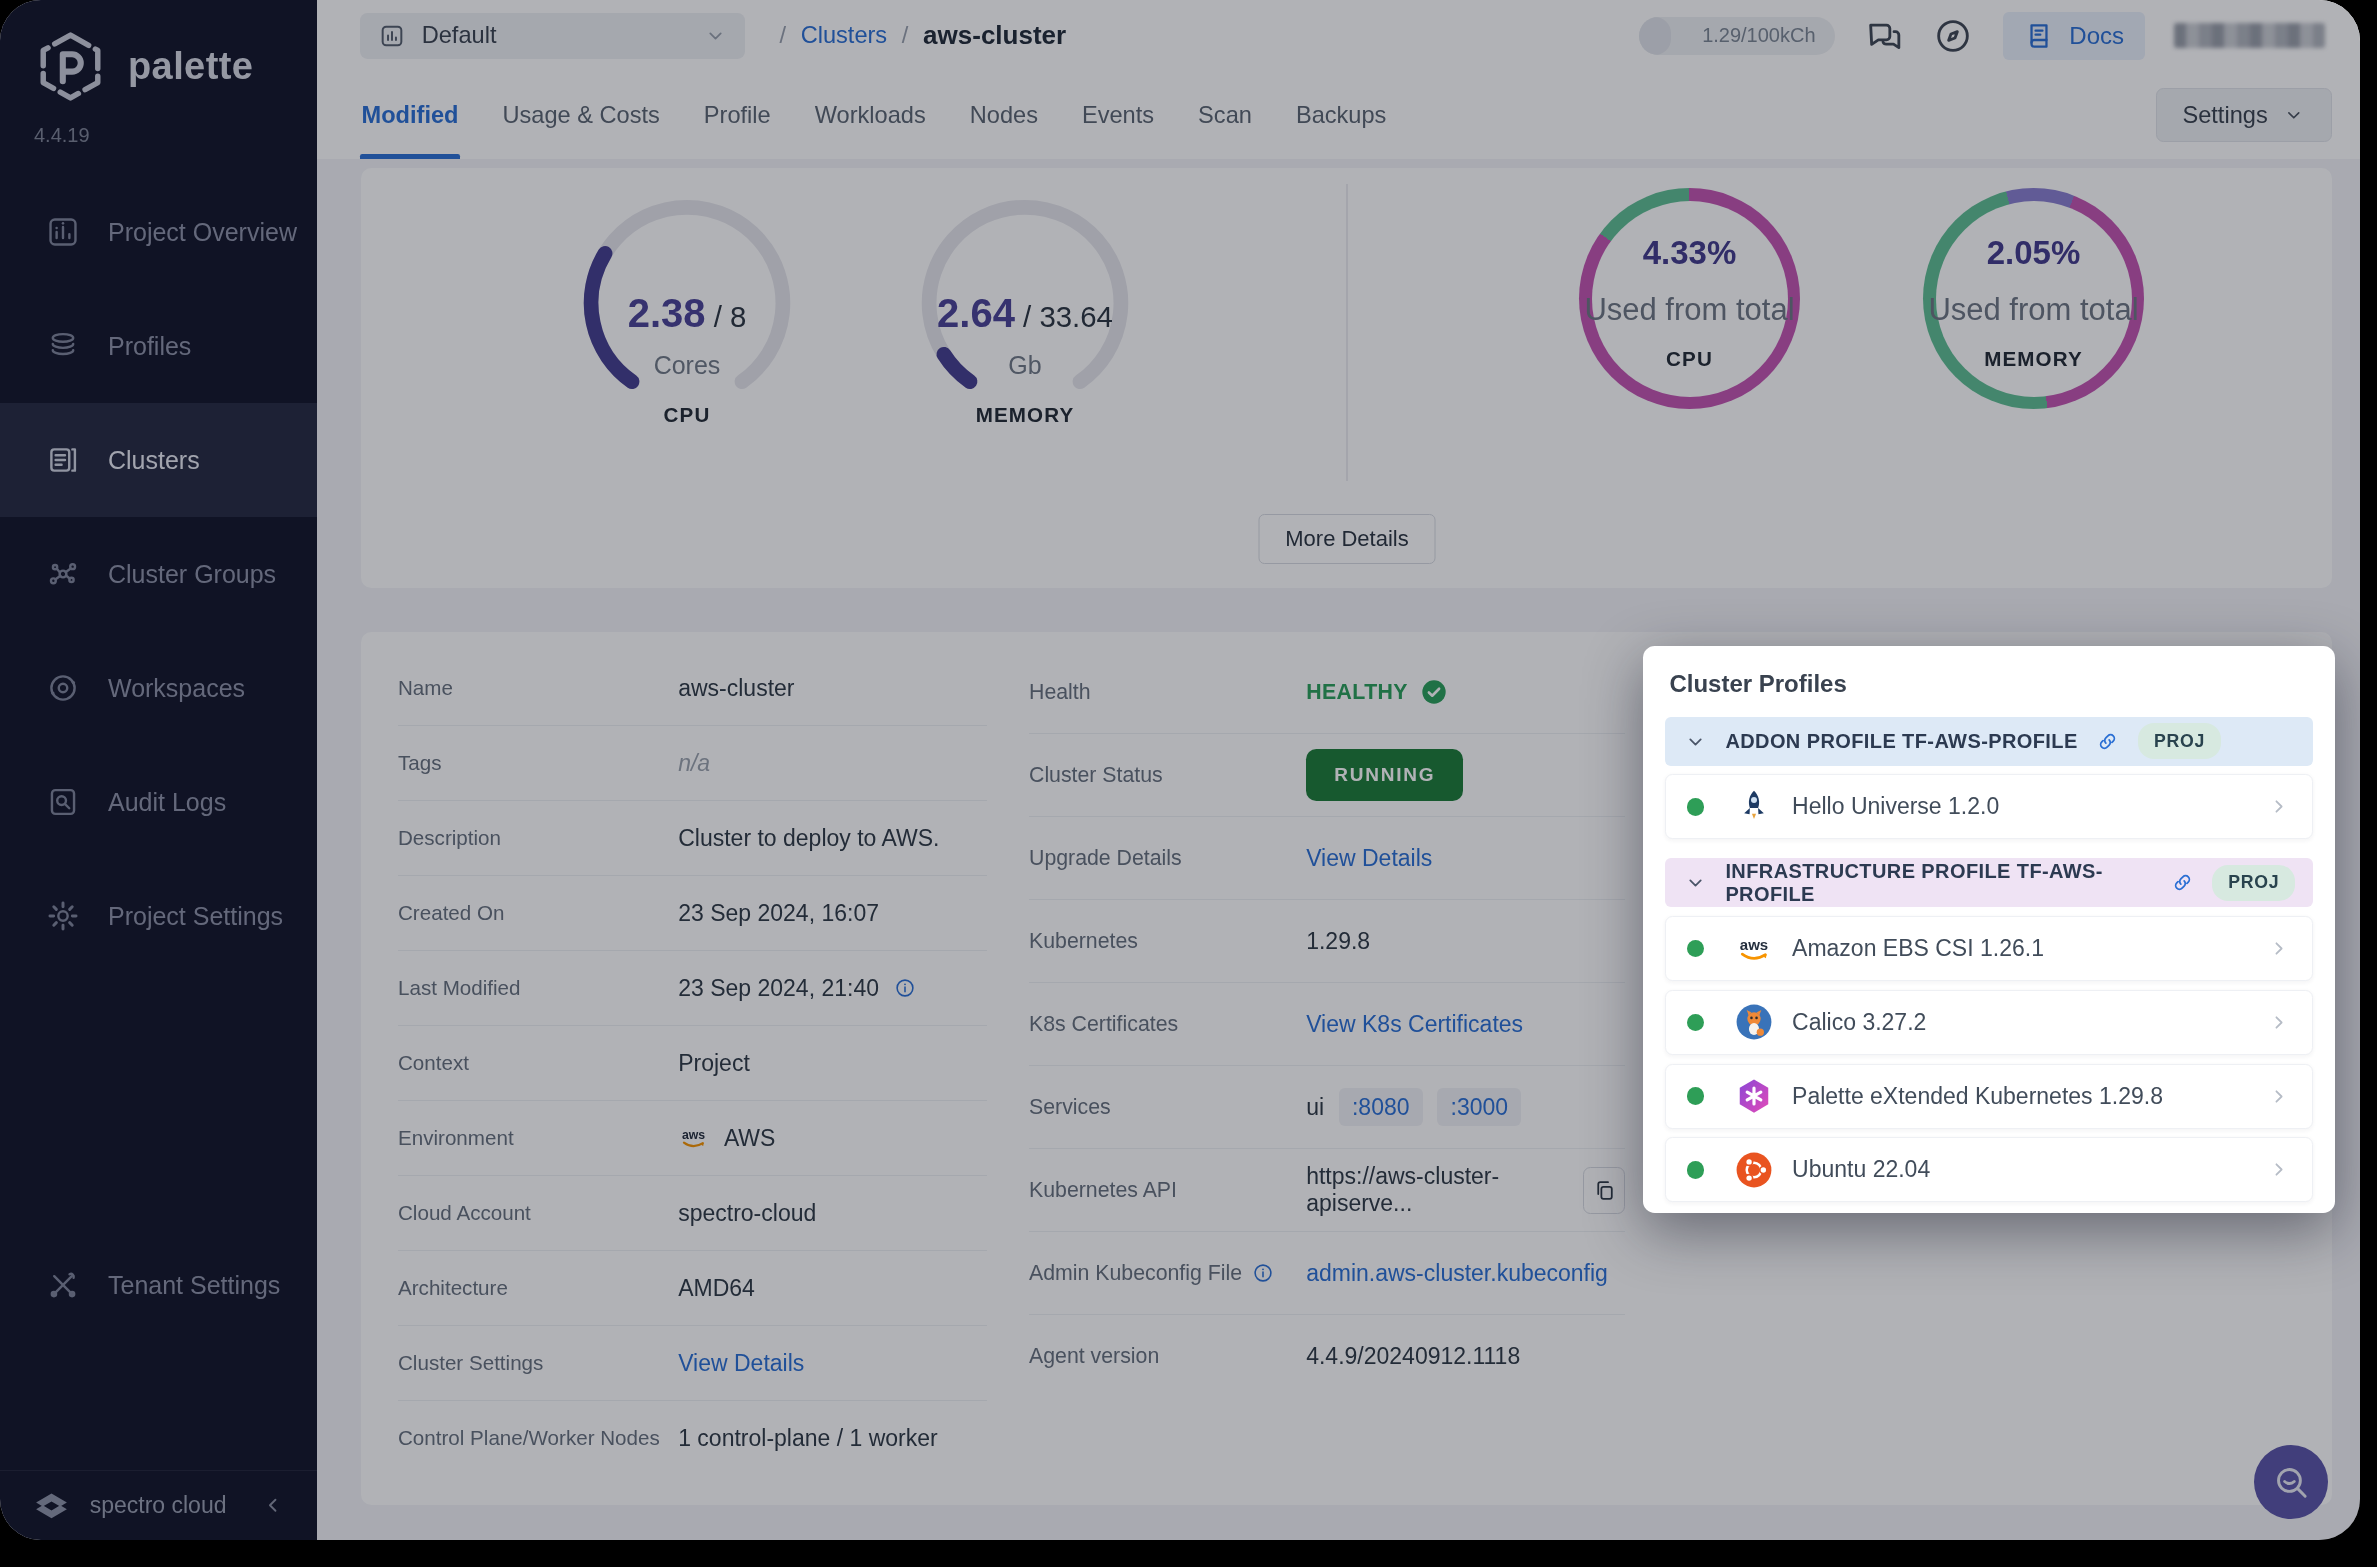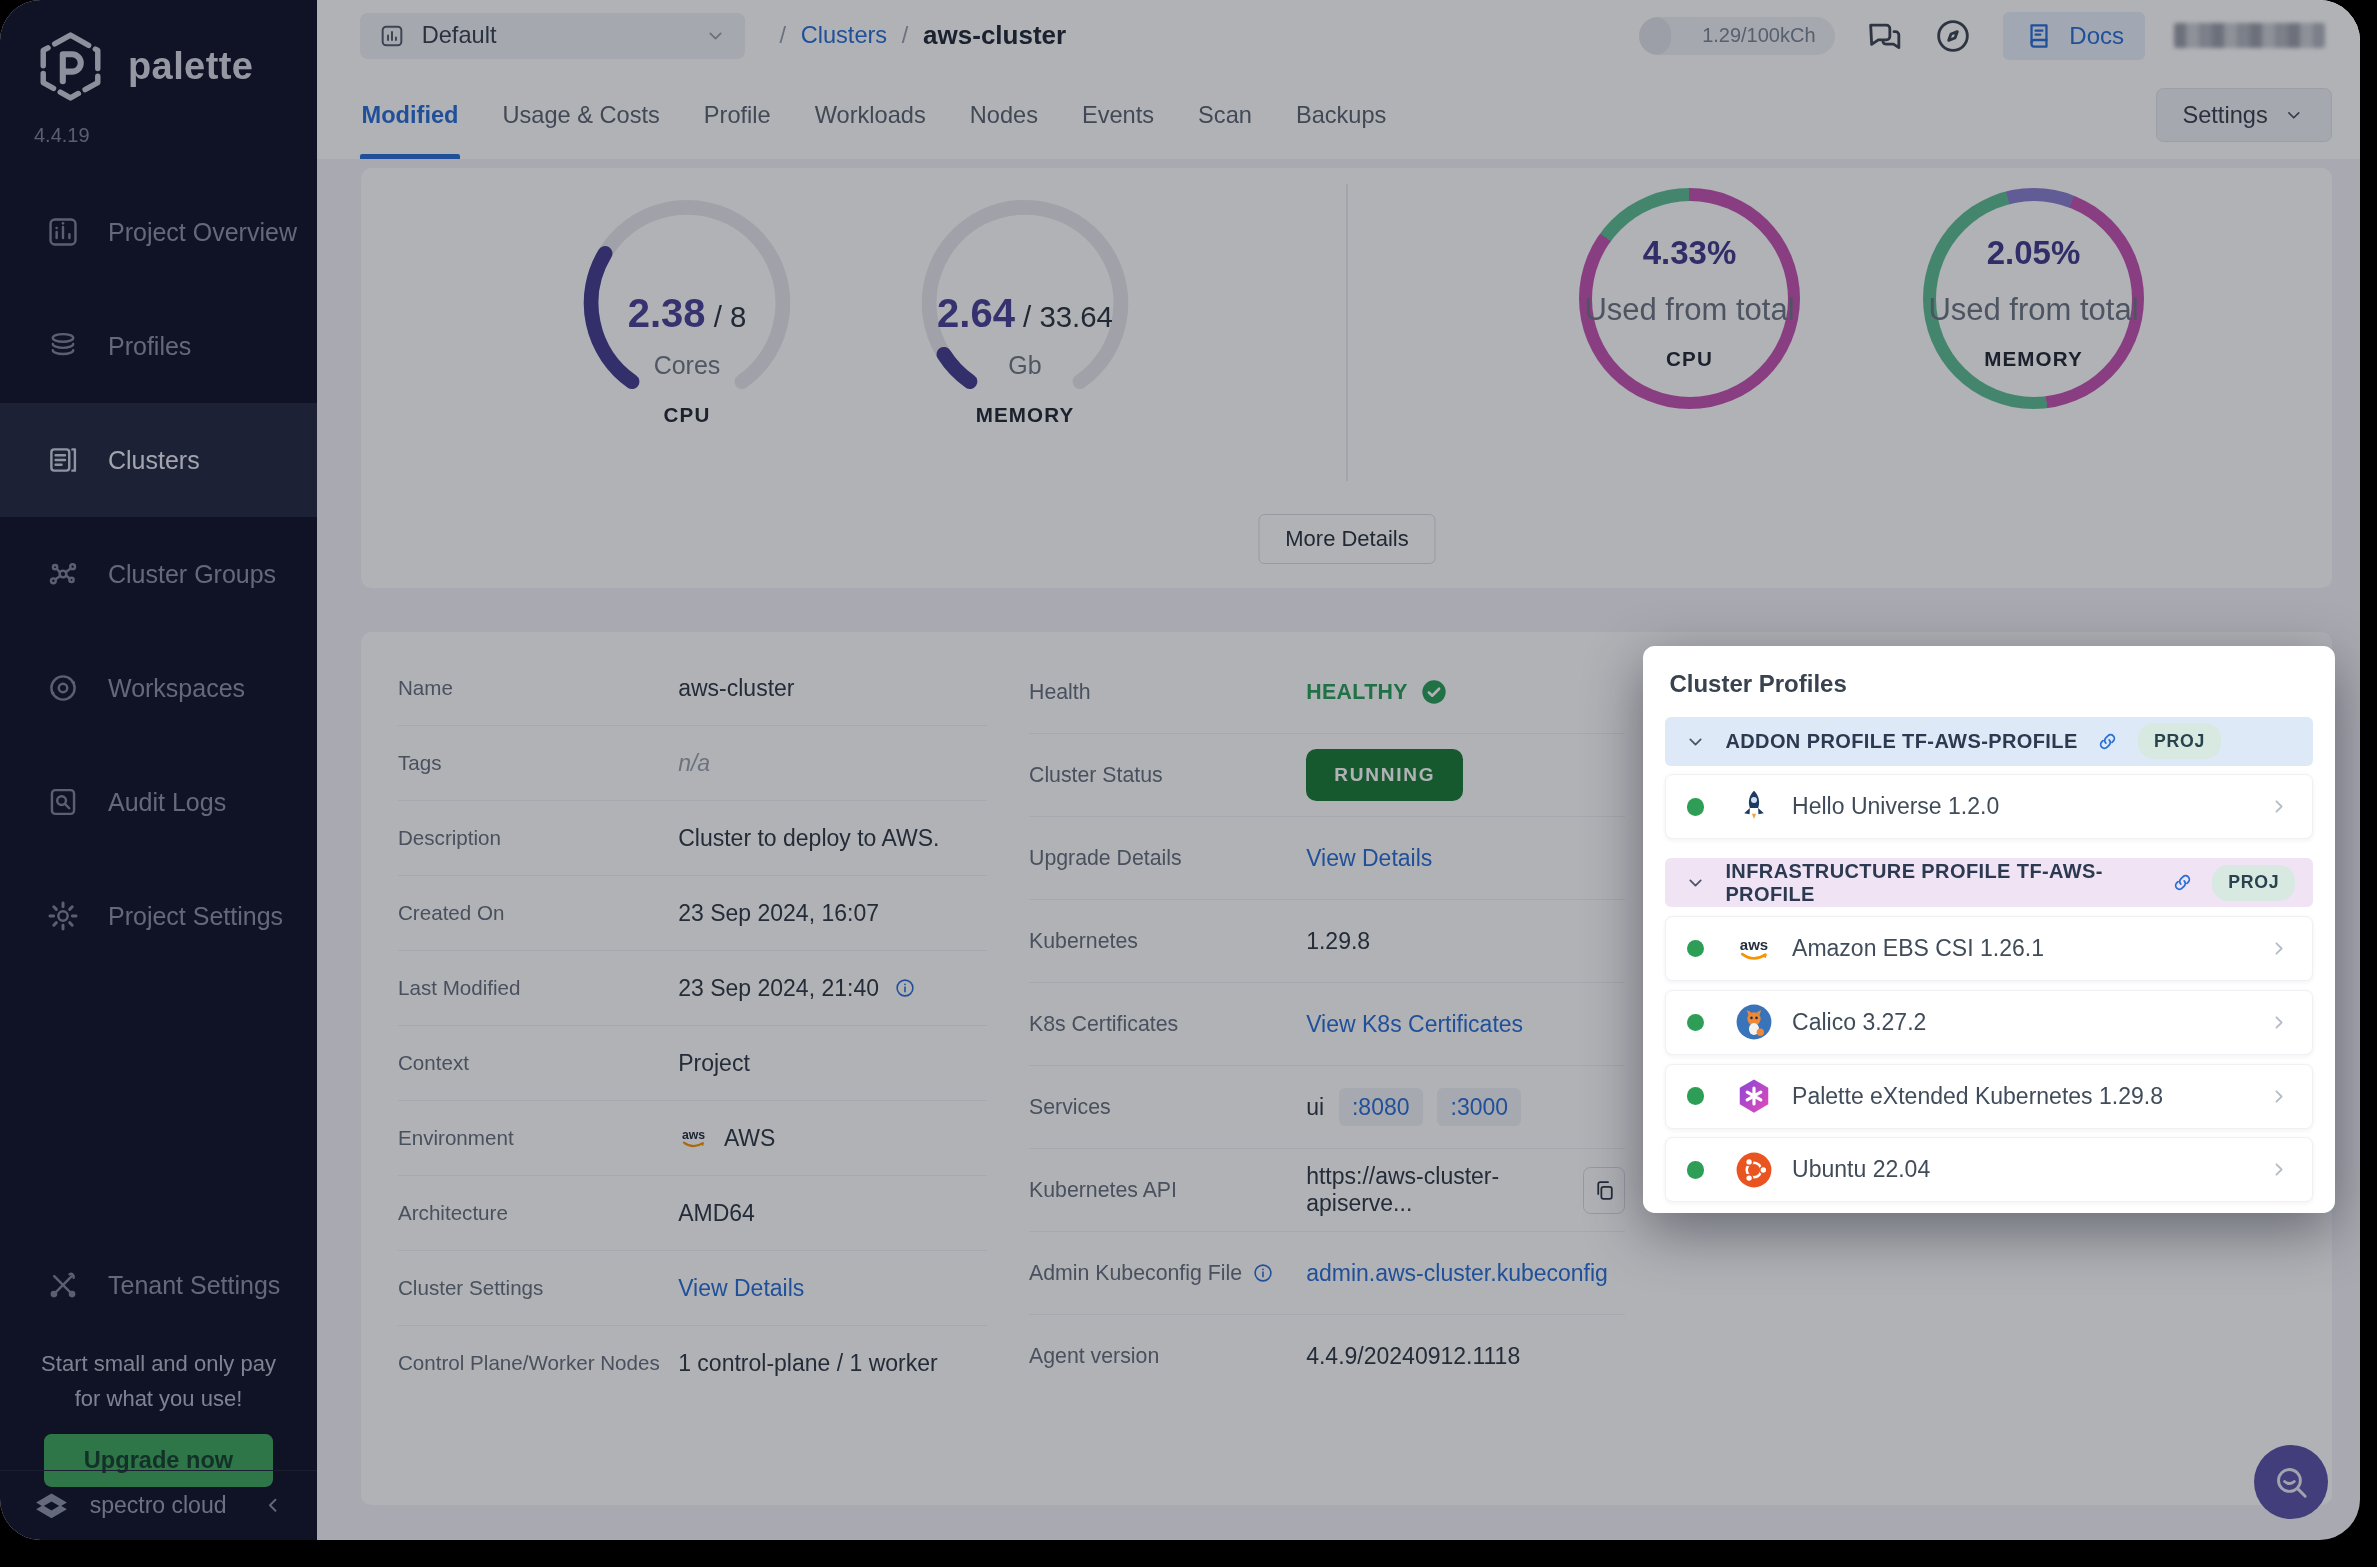--- a/index.html
+++ b/index.html
@@ -246,25 +246,20 @@
               <svg viewBox="0 0 24 24" fill="none" stroke="currentColor" stroke-width="1.7" stroke-linecap="round" stroke-linejoin="round">
                 <path d="M5.6 18.4 18.2 5.8M5.8 5.8l12.6 12.6"></path>
                 <circle cx="5.6" cy="18.4" r="1.5"></circle>
                 <circle cx="18.4" cy="18.4" r="1.5"></circle>
                 <path d="M16.6 4.4c1.8-.9 3.4.7 2.9 2.5"></path>
               </svg>
             </span>
             <span>Tenant Settings</span>
           </div>
         </div>
-      <div class="promo">
-        <div>Start small and only pay</div>
-        <div>for what you use!</div>
-        <button class="upgrade">Upgrade now</button>
-      </div>
       <div class="side-footer">
         <span class="icn" id="spectro-slot">
             <svg viewBox="0 0 24 24" fill="currentColor">
               <path d="M3 10.3 12 5l9 5.3-3.9 2.3L12 9.6l-5.1 3z"></path>
               <path d="M3 14.2l3.9-2.3 5.1 3 5.1-3 3.9 2.3L12 19.5z"></path>
             </svg>
           </span>
         <span>spectro cloud</span>
         <span class="icn chev" id="collapse-slot">
             <svg viewBox="0 0 24 24" fill="none" stroke="currentColor" stroke-width="1.7" stroke-linecap="round" stroke-linejoin="round">
@@ -413,20 +408,24 @@
             <div class="dlabel">Environment</div>
             <div class="dvalue"><span class="env-icn">
                 <svg viewBox="0 0 24 24" style="font-size:31px">
                   <text x="12" y="12.5" text-anchor="middle" font-size="9.5" font-weight="bold" fill="#252f3e" font-family="Liberation Sans, sans-serif">aws</text>
                   <path d="M4.6 15.2c4.6 3.4 10 3.4 14.6.4" stroke="#f79400" fill="none" stroke-width="1.7" stroke-linecap="round"></path>
                   <path d="M17.8 16.8l2.2-1.5-.5 2.6z" fill="#f79400"></path>
                 </svg>
               </span>AWS</div>
           </div>
           <div class="drow">
+            <div class="dlabel">Cloud Account</div>
+            <div class="dvalue">spectro-cloud</div>
+          </div>
+          <div class="drow">
             <div class="dlabel">Architecture</div>
             <div class="dvalue">AMD64</div>
           </div>
           <div class="drow">
             <div class="dlabel">Cluster Settings</div>
             <a class="vlink">View Details</a>
           </div>
           <div class="drow">
             <div class="dlabel">Control Plane/Worker Nodes</div>
             <div class="dvalue">1 control-plane / 1 worker</div>

